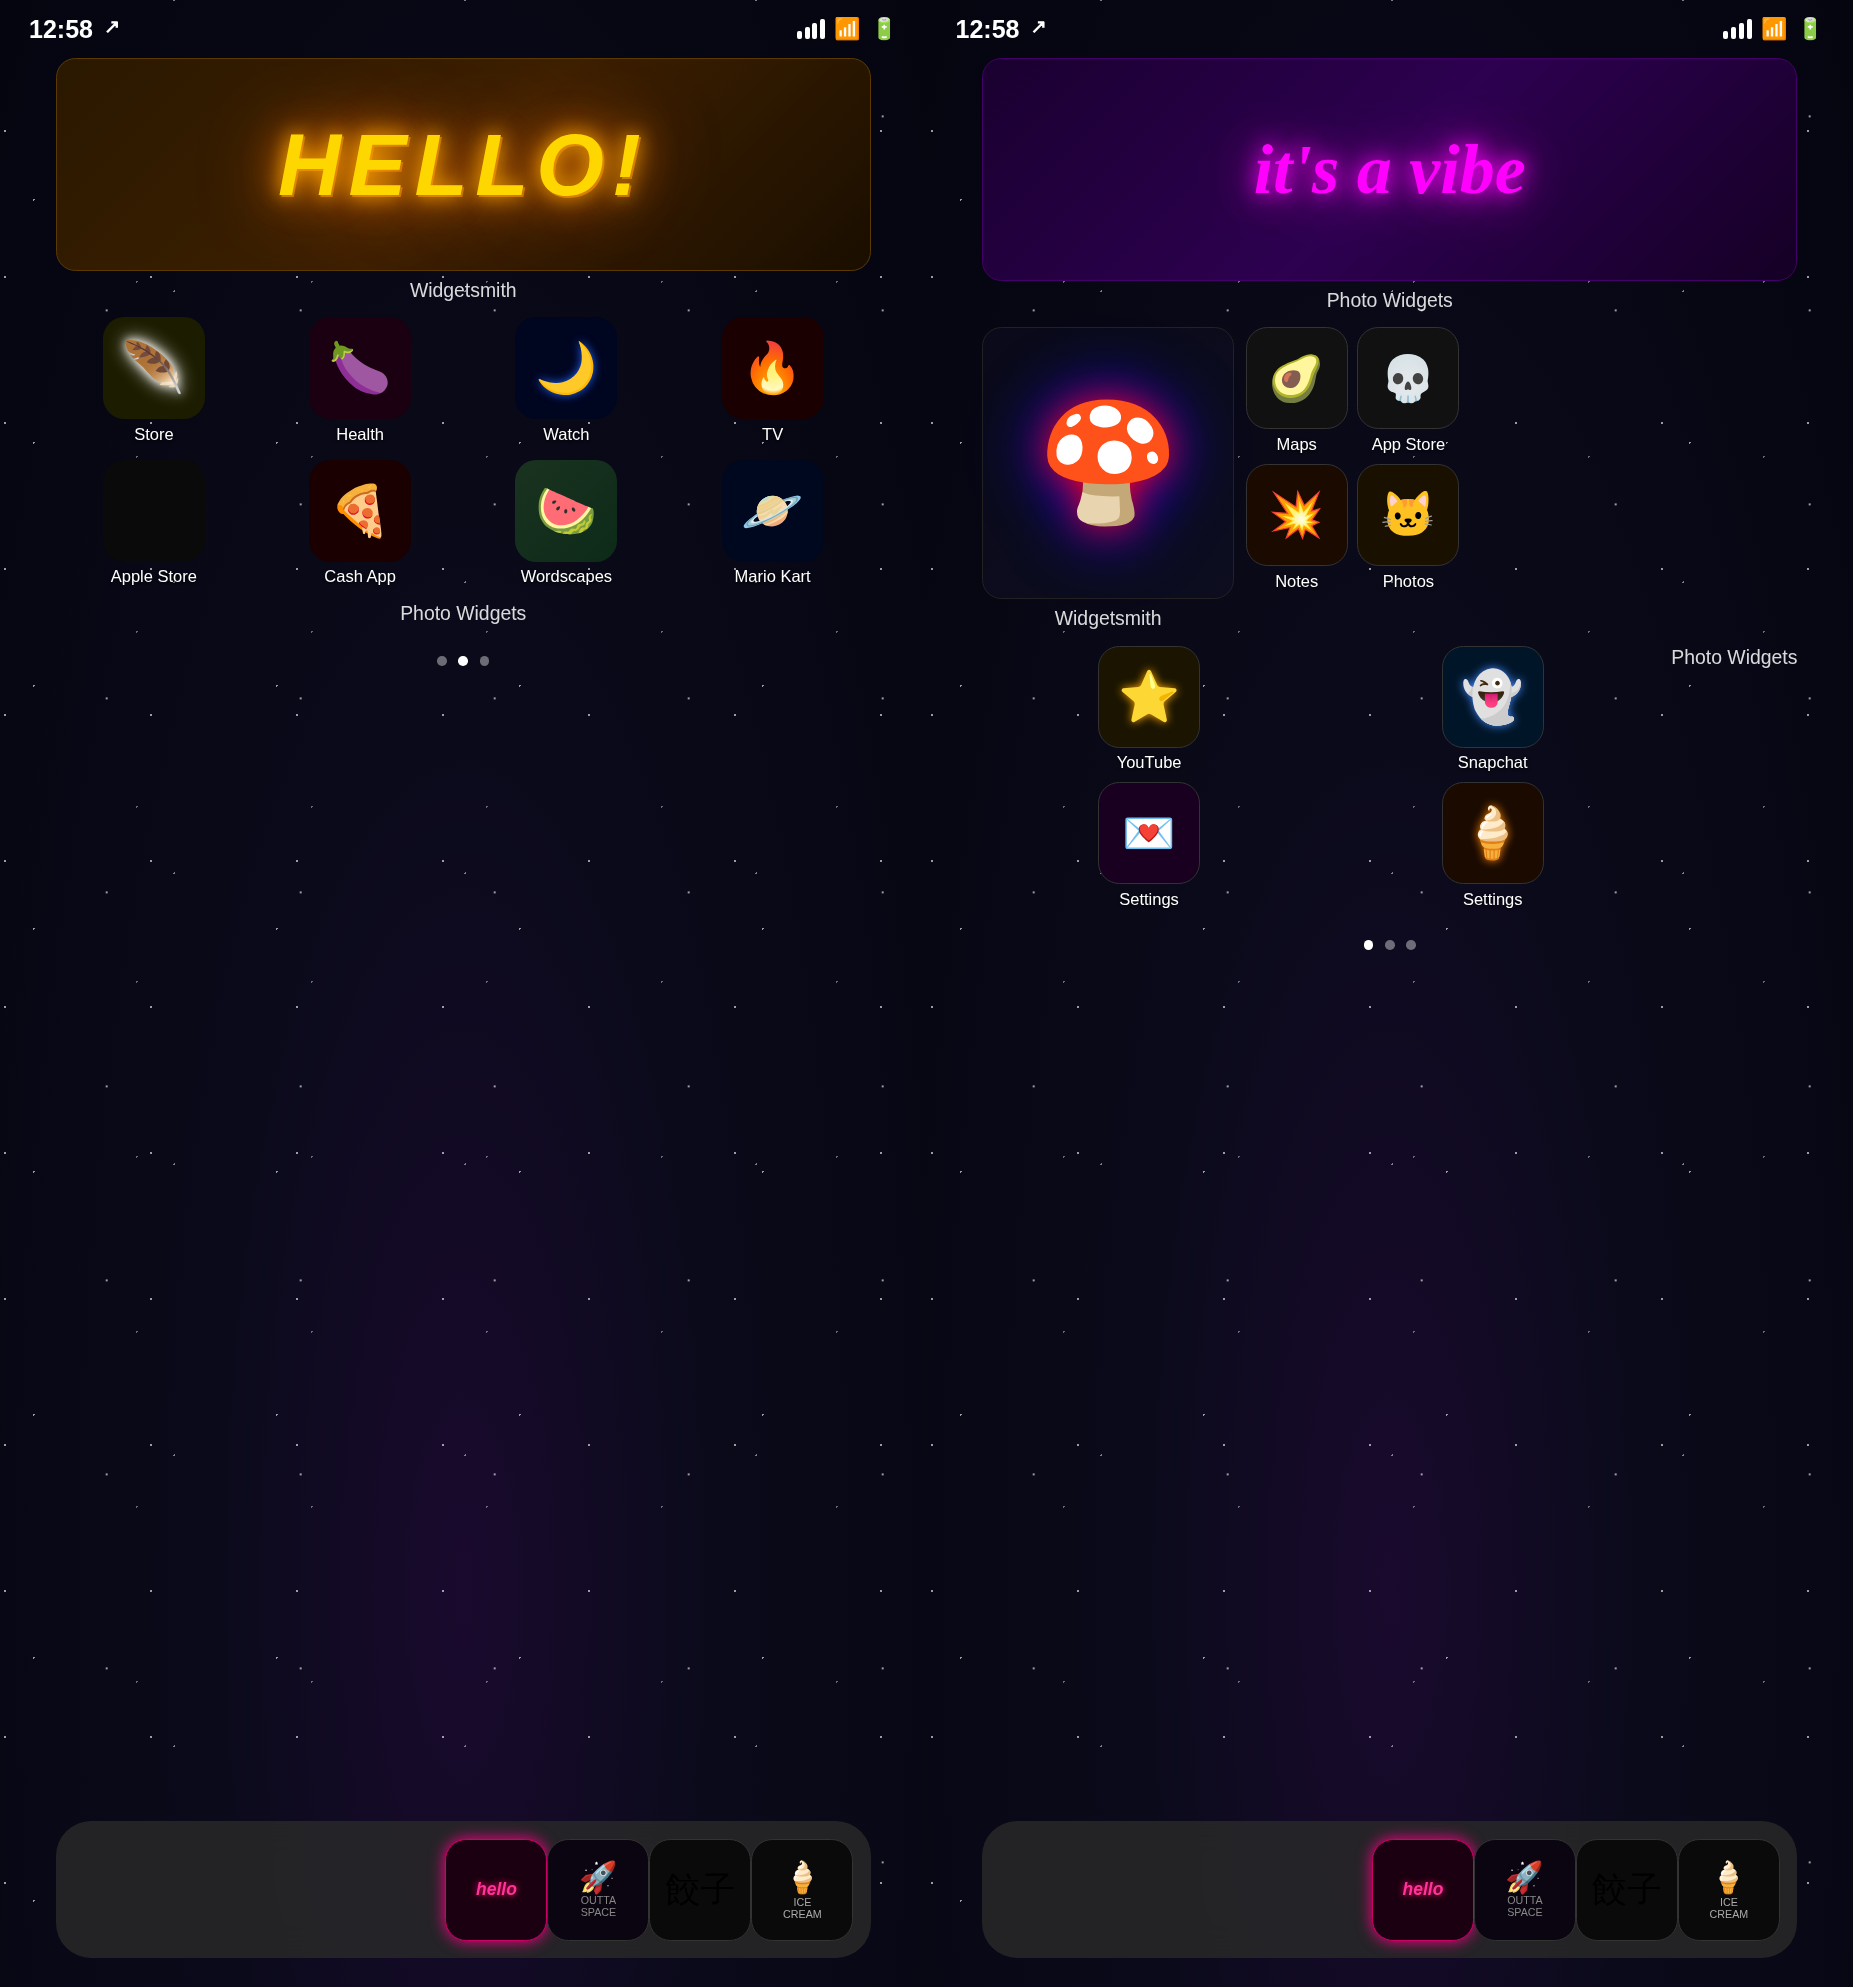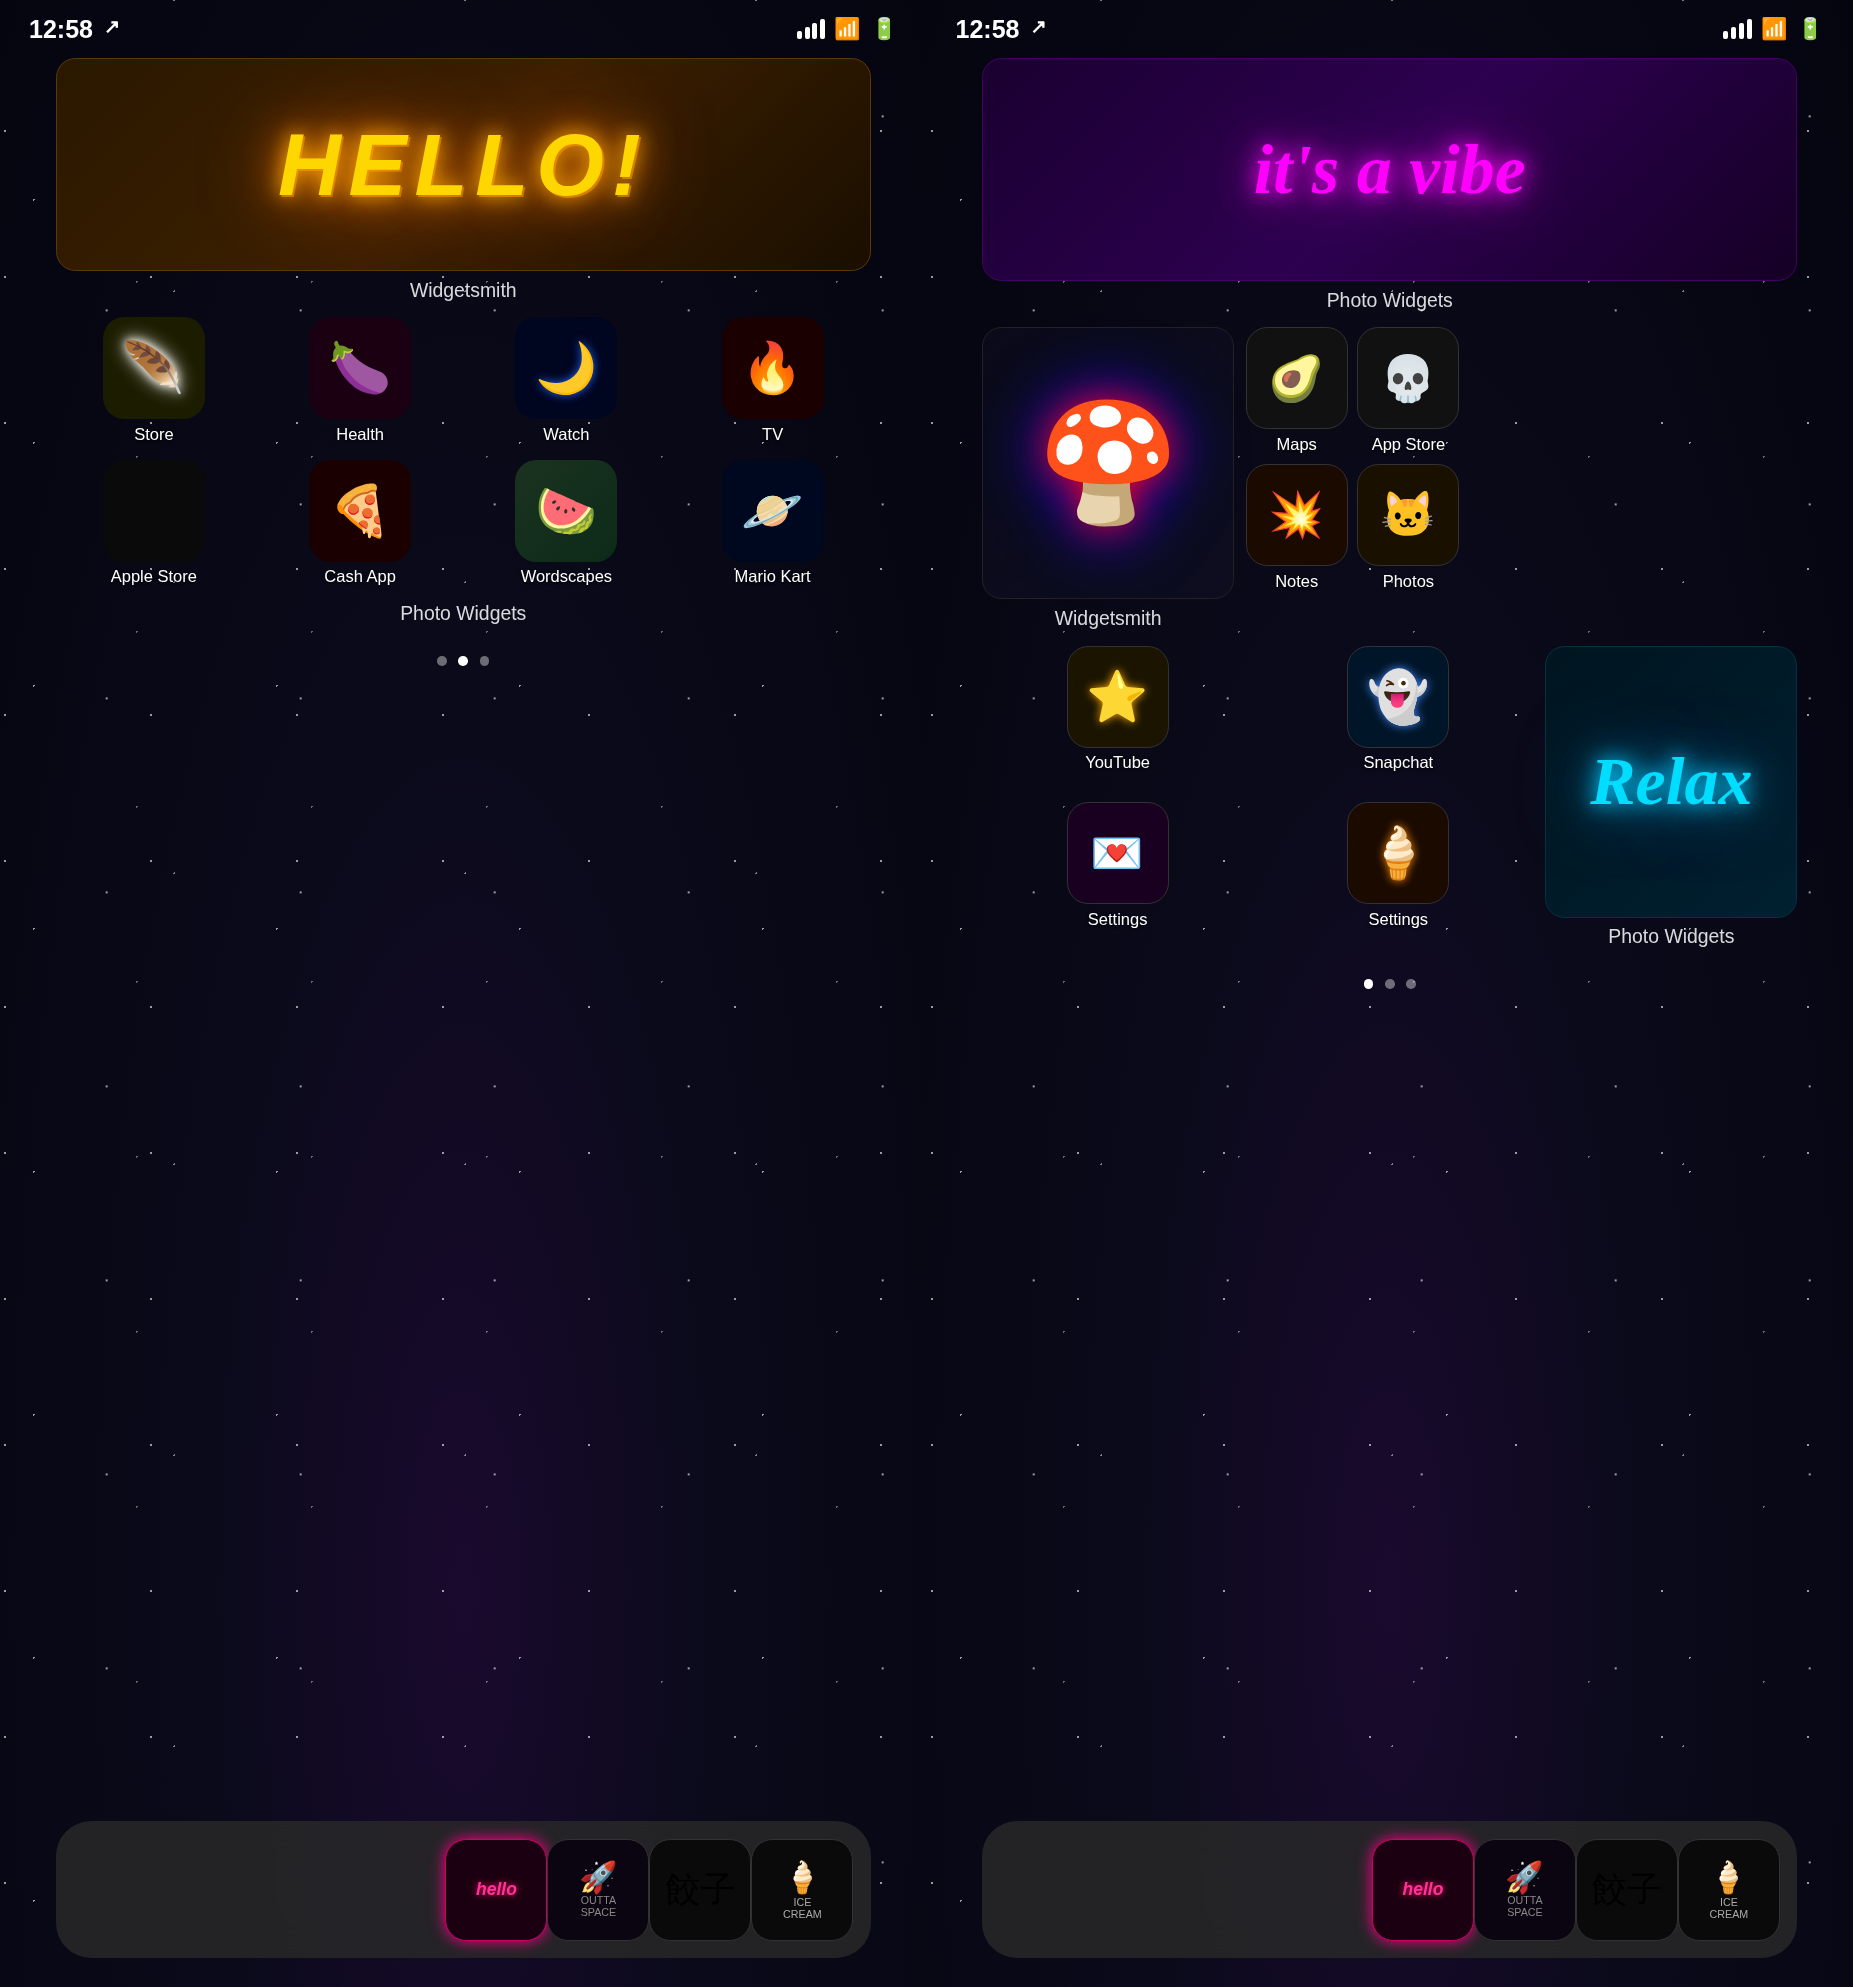--- a/index.html
+++ b/index.html
@@ -570,23 +570,20 @@
 
         <div class="app-item">
           <div class="app-icon icon-dark" style="background:#1a0a00;">
             <span style="font-size:50px;color:#ffaa00;text-shadow:0 0 9.7px #ff8800;">🍦</span>
           </div>
           <span class="app-name">Settings</span>
         </div>
       </div>
 
       <div style="display:flex;flex-direction:column;align-items:center;gap:7.8px;">
-        <div class="relax-widget">
-          <div class="relax-text">Relax</div>
-        </div>
         <span class="widgetsmith-label">Photo Widgets</span>
       </div>
     </div>
 
     <div class="page-dots">
       <div class="dot active"></div>
       <div class="dot"></div>
       <div class="dot"></div>
     </div>
 

